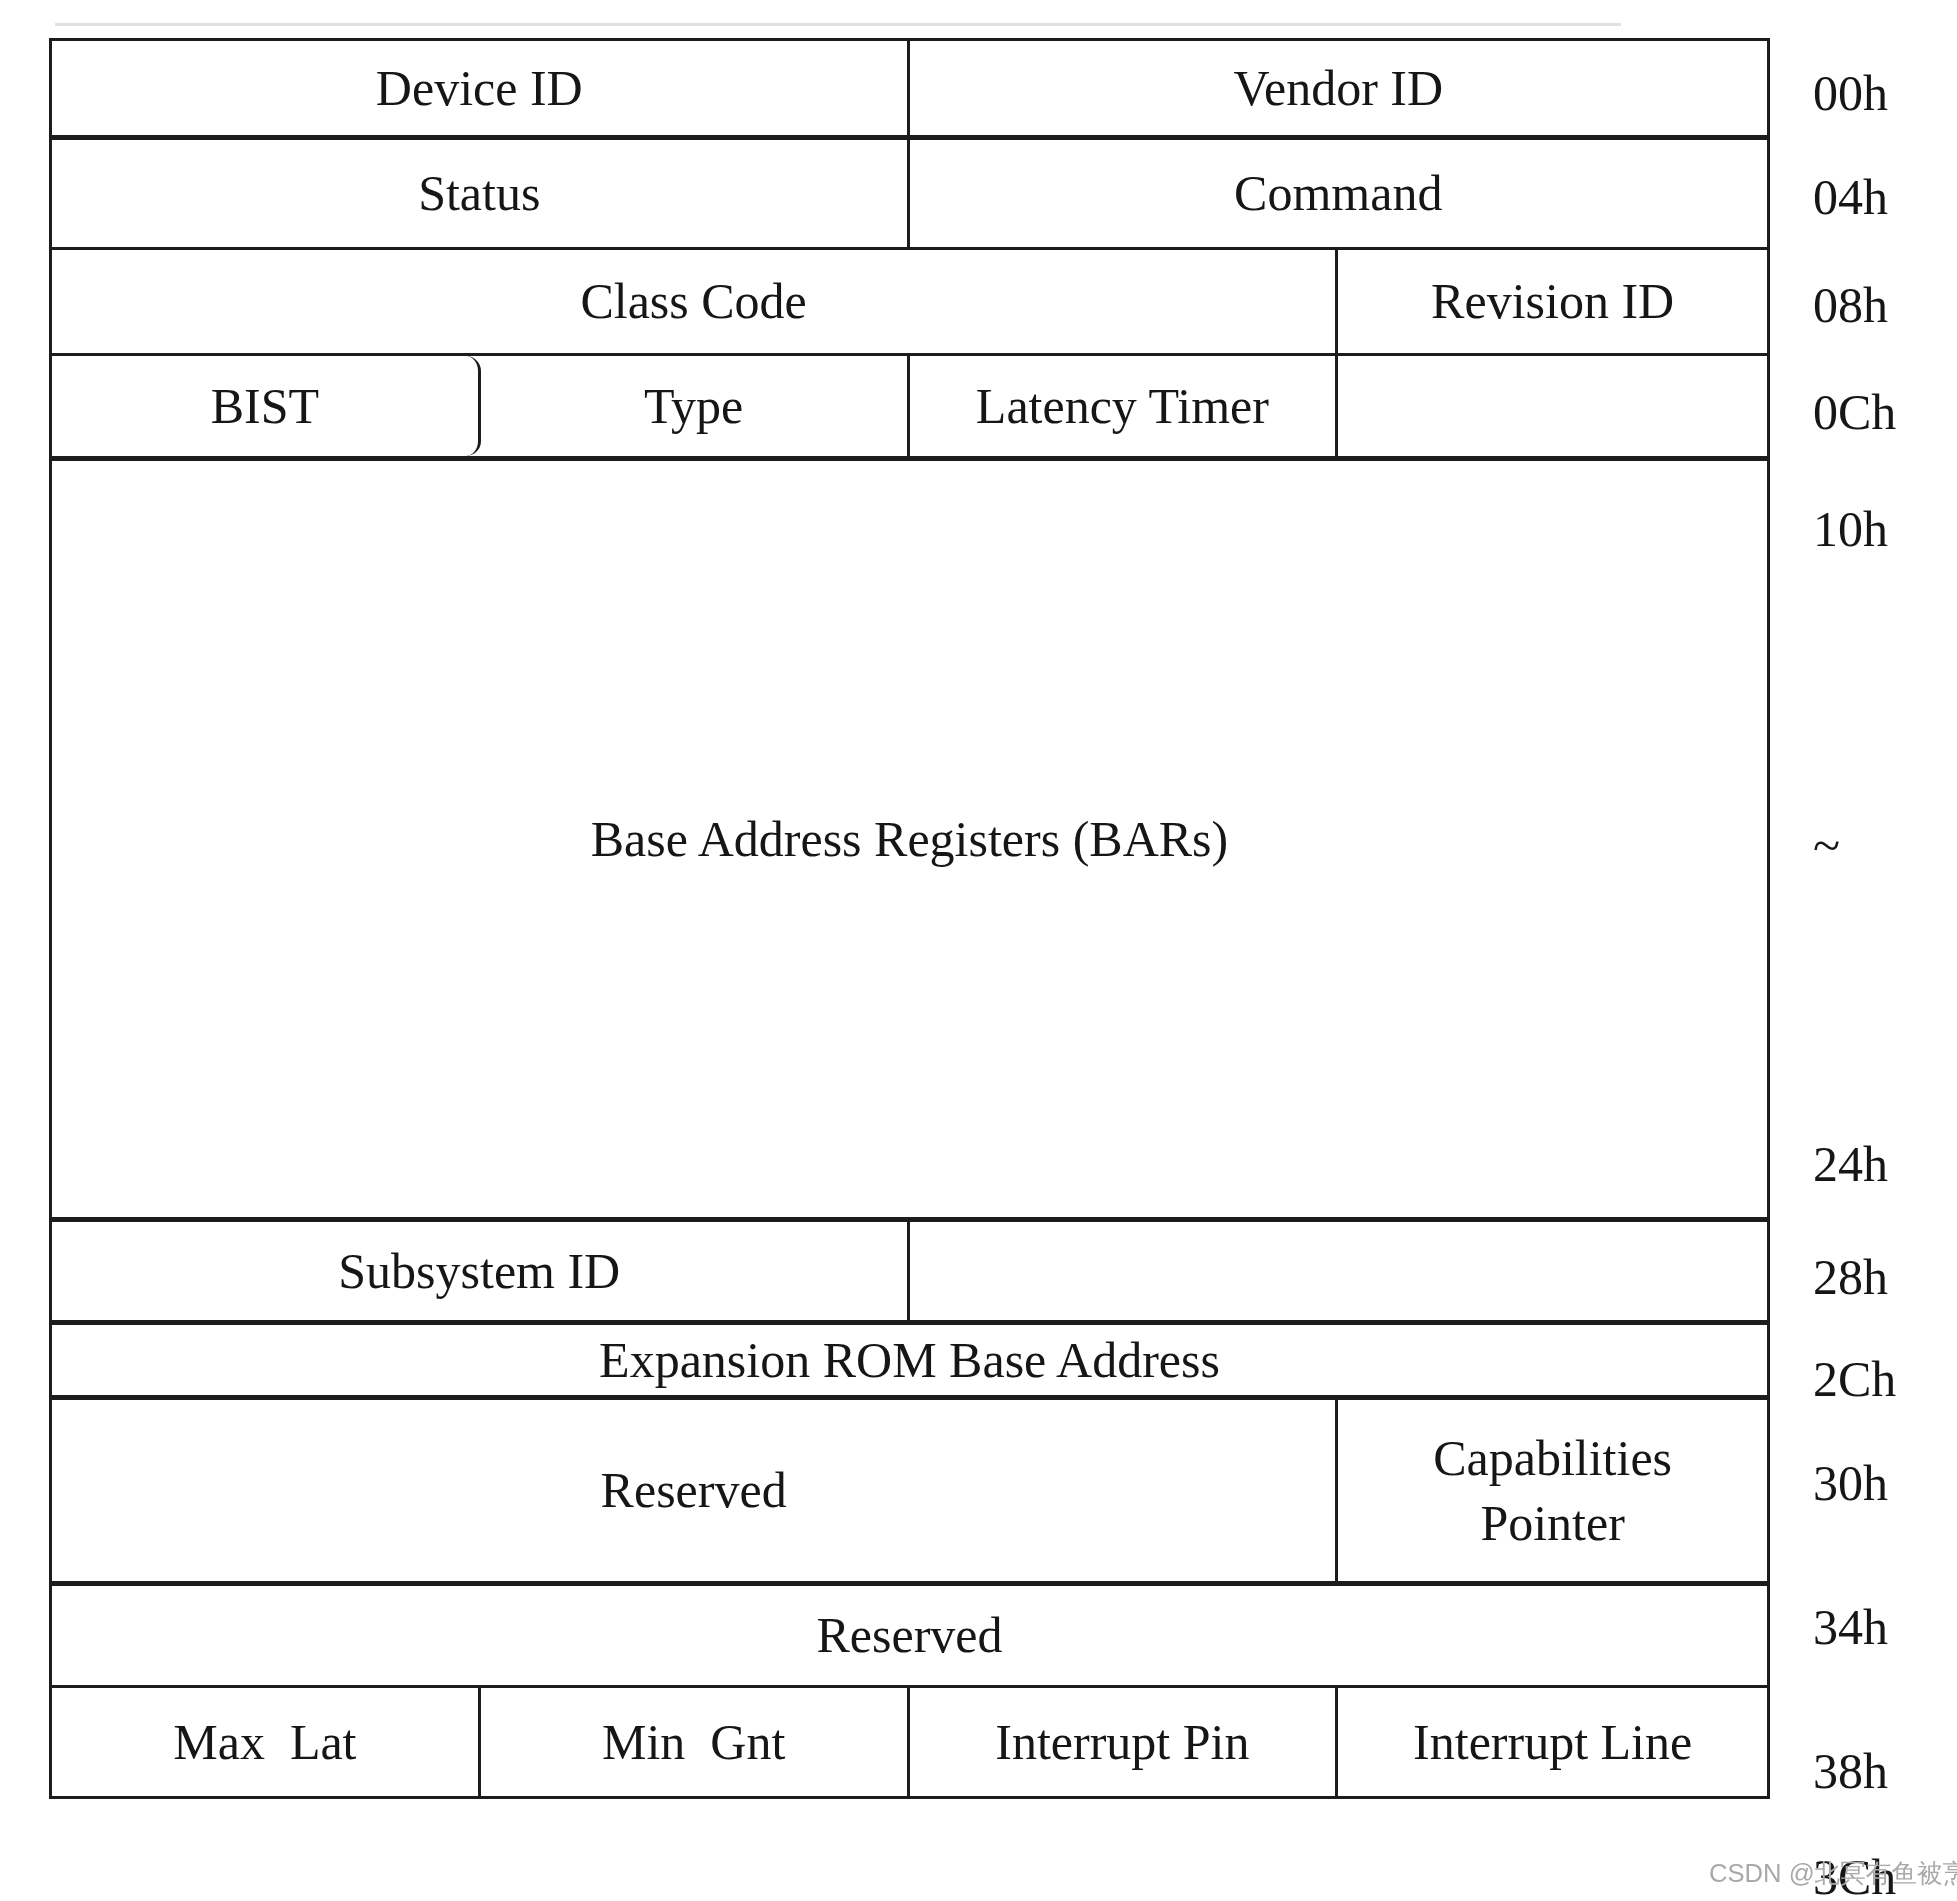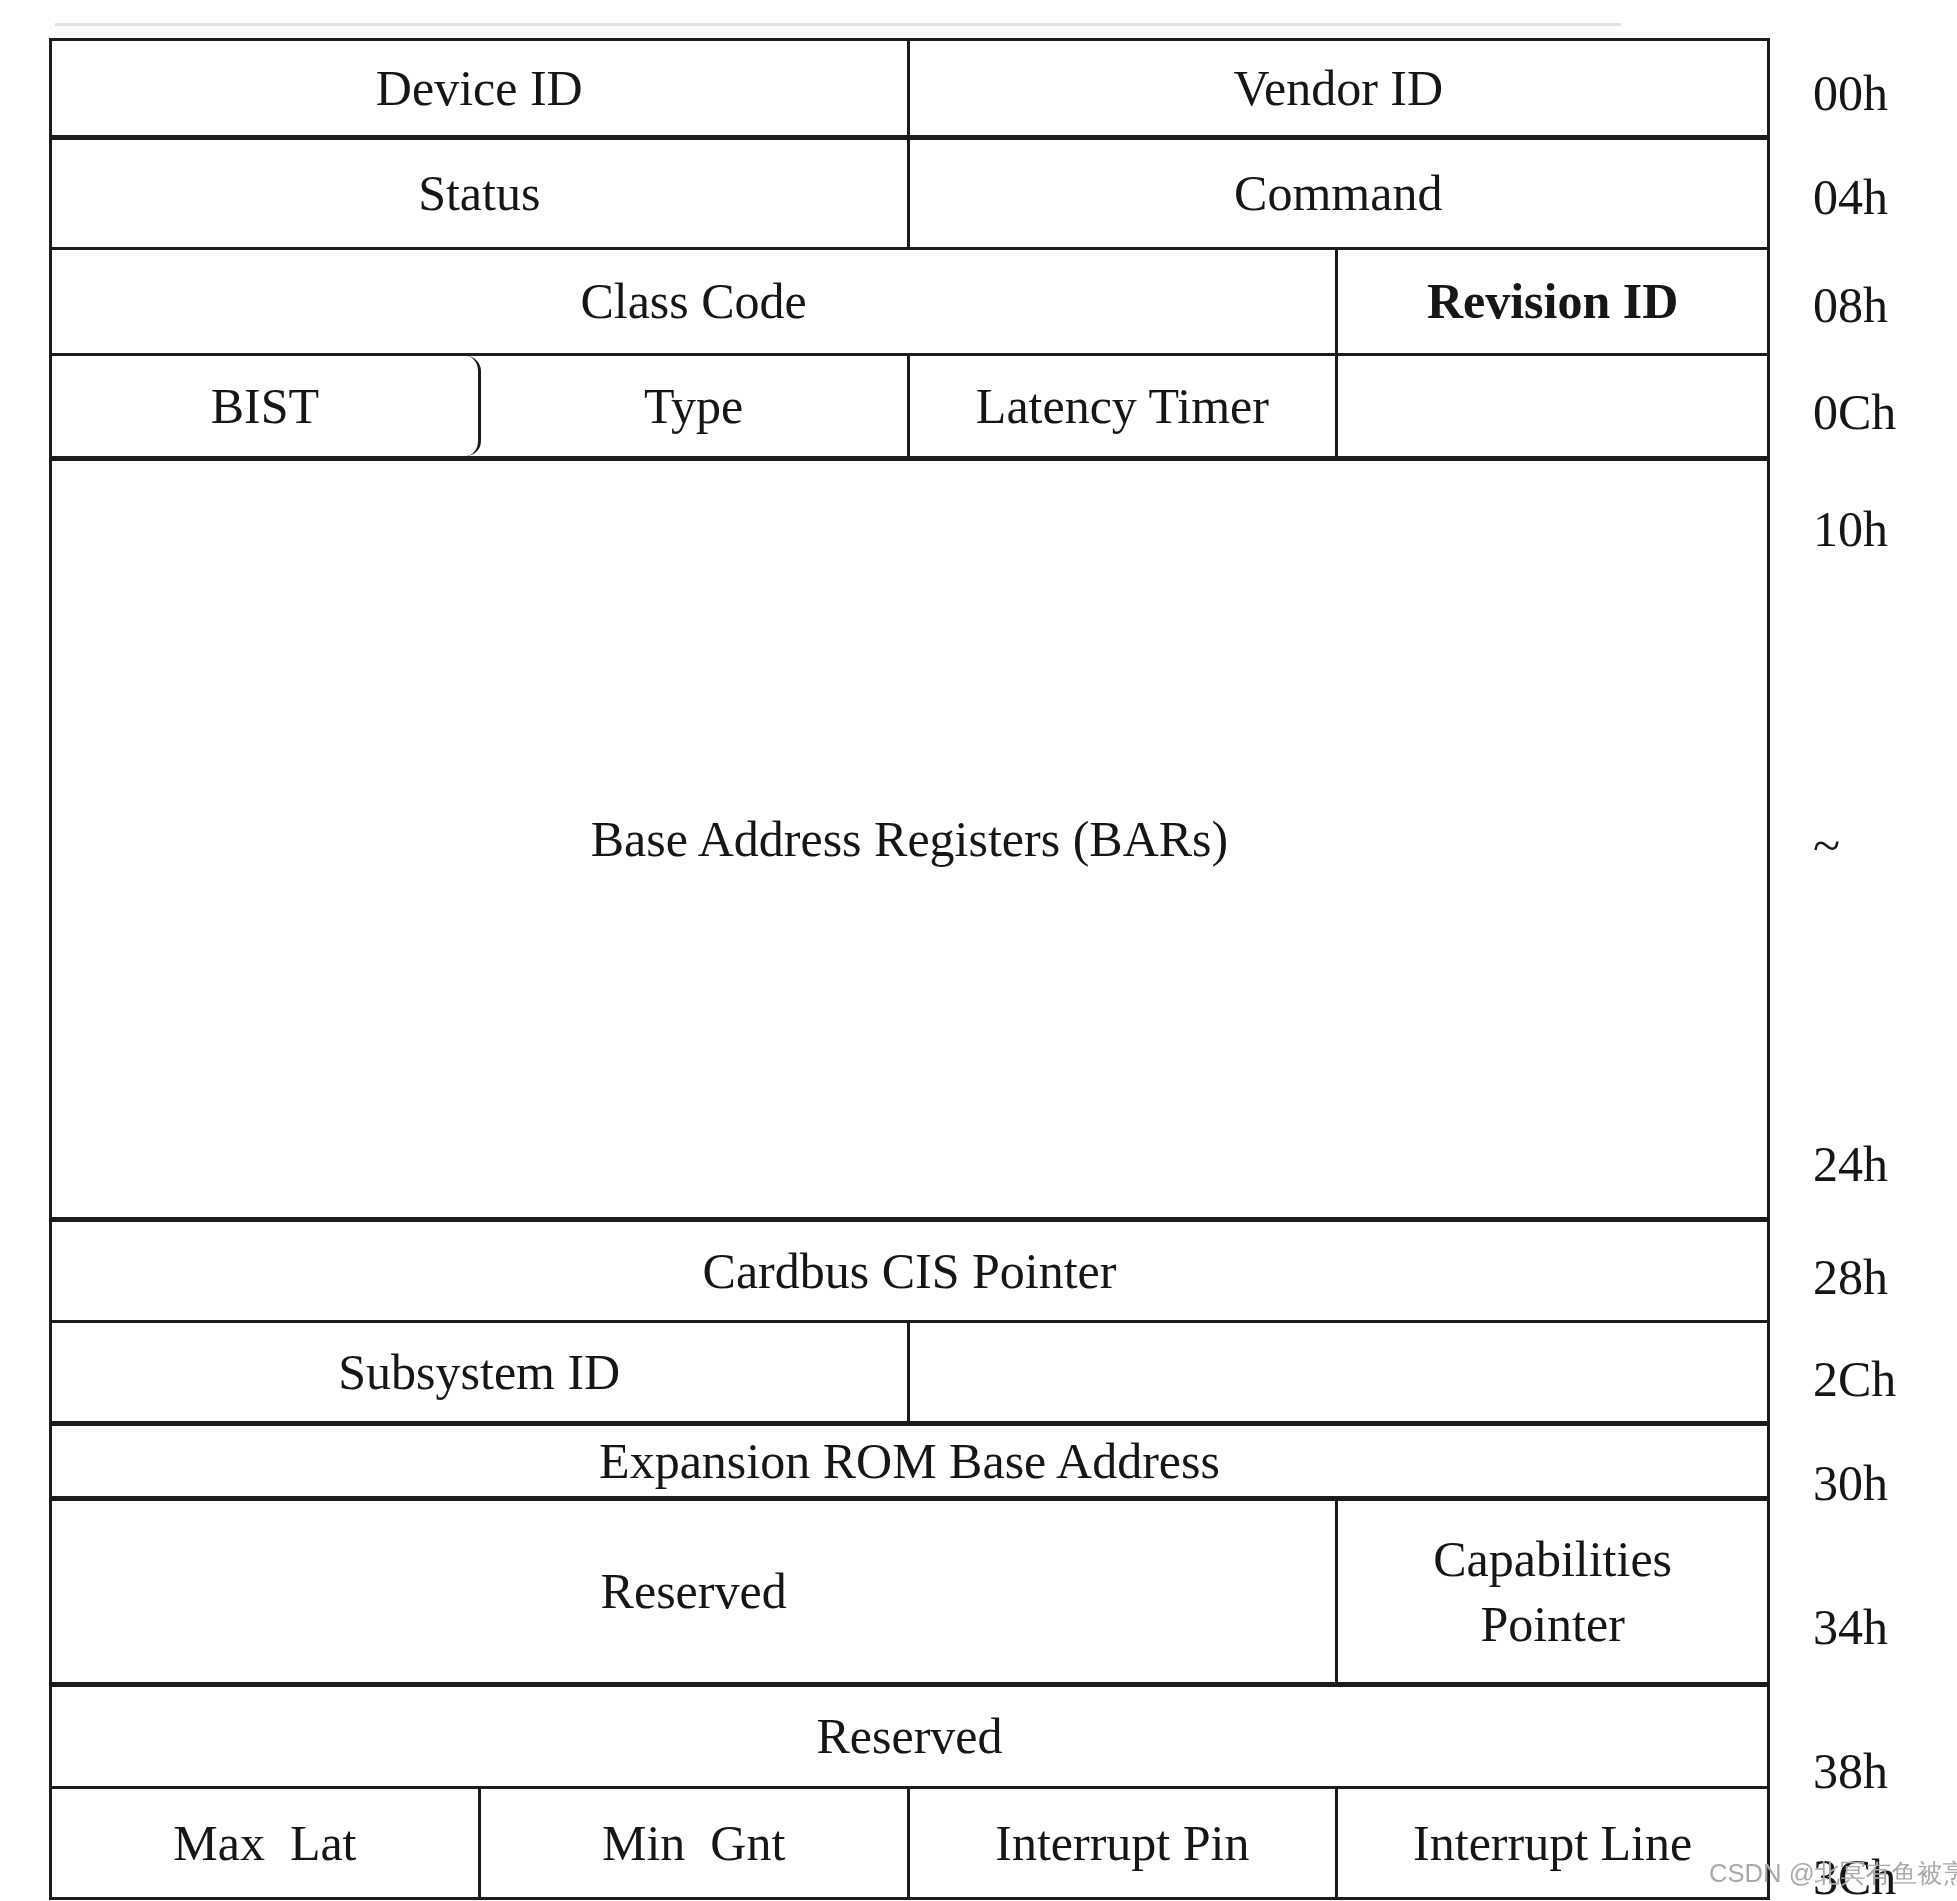--- a/index.html
+++ b/index.html
@@ -89,32 +89,29 @@
       <div class="reg-row" style="height: 99px; border-bottom-width: 5.9px;">
         <div class="reg-cell" style="flex: 0 0 50%;"><span>Device ID</span></div>
         <div class="reg-cell" style="flex: 0 0 50%; border-right: none;"><span>Vendor ID</span></div>
       </div>
       <div class="reg-row" style="height: 110px; border-bottom-width: 3.9px;">
         <div class="reg-cell" style="flex: 0 0 50%;"><span>Status</span></div>
         <div class="reg-cell" style="flex: 0 0 50%; border-right: none;"><span>Command</span></div>
       </div>
       <div class="reg-row" style="height: 106px; border-bottom-width: 3.9px;">
         <div class="reg-cell" style="flex: 0 0 75%;"><span>Class Code</span></div>
-        <div class="reg-cell" style="flex: 0 0 25%; border-right: none; font-weight: bold;"><span>Revision ID</span></div>
+        <div class="reg-cell" style="flex: 0 0 25%; border-right: none;"><span>Revision ID</span></div>
       </div>
       <div class="reg-row" style="height: 105px; border-bottom-width: 5.9px;">
         <div class="reg-cell" style="flex: 0 0 25%; border-radius: 15px;"><span>BIST</span></div>
         <div class="reg-cell" style="flex: 0 0 25%;"><span>Type</span></div>
         <div class="reg-cell" style="flex: 0 0 25%;"><span>Latency Timer</span></div>
       </div>
       <div class="reg-row" style="height: 761px; border-bottom-width: 5.9px;">
         <div class="reg-cell" style="flex: 0 0 100%; border-right: none;"><span>Base Address Registers (BARs)</span></div>
-      </div>
-      <div class="reg-row" style="height: 101px; border-bottom-width: 3.9px;">
-        <div class="reg-cell" style="flex: 0 0 100%; border-right: none;"><span>Cardbus CIS Pointer</span></div>
       </div>
       <div class="reg-row" style="height: 103px; border-bottom-width: 5.9px;">
         <div class="reg-cell" style="flex: 0 0 50%;"><span>Subsystem ID</span></div>
       </div>
       <div class="reg-row" style="height: 75px; border-bottom-width: 5.9px;">
         <div class="reg-cell" style="flex: 0 0 100%; border-right: none;"><span>Expansion ROM Base Address</span></div>
       </div>
       <div class="reg-row" style="height: 186px; border-bottom-width: 5.9px;">
         <div class="reg-cell" style="flex: 0 0 75%;"><span>Reserved</span></div>
         <div class="reg-cell" style="flex: 0 0 25%; border-right: none;"><span>Capabilities Pointer</span></div>

